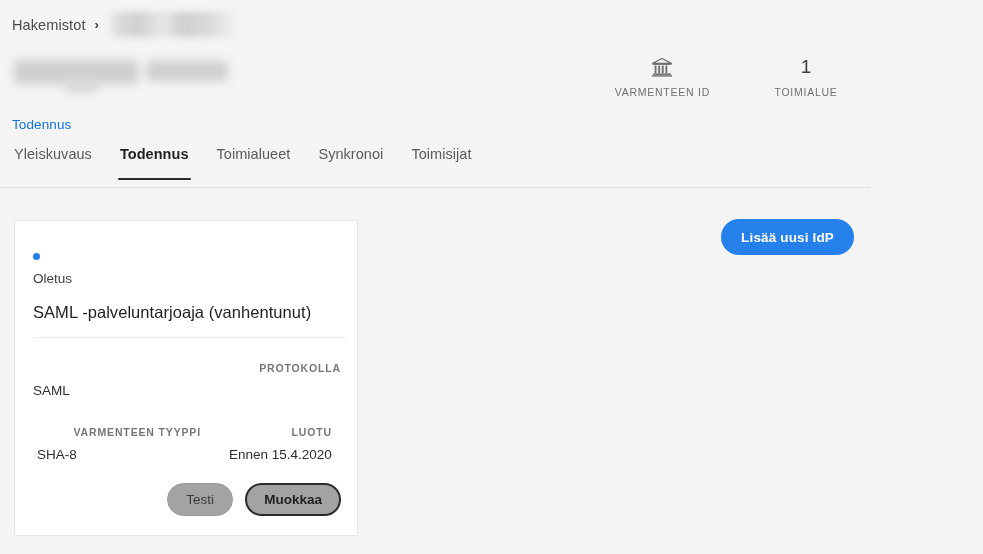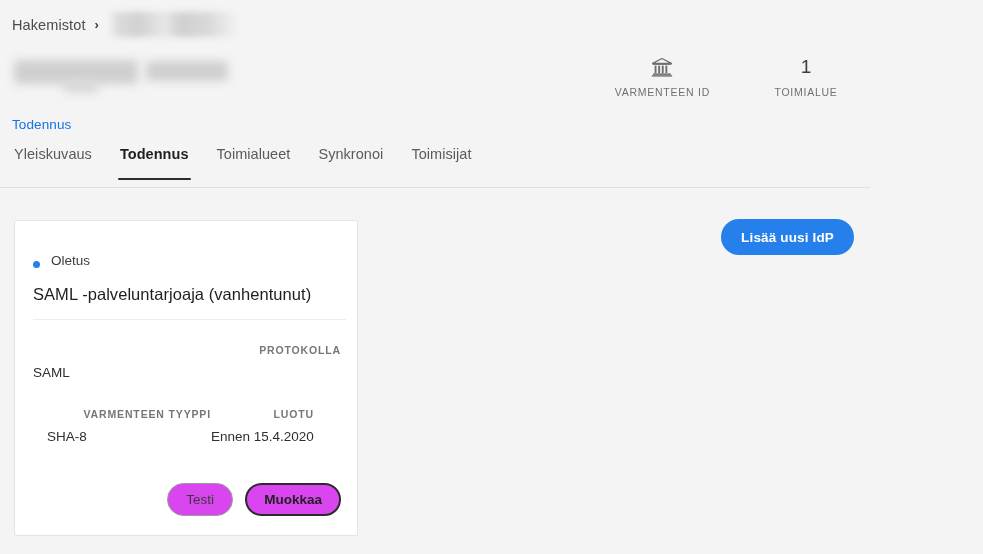--- a/index.html
+++ b/index.html
@@ -200,24 +200,25 @@
     width: 344px;
     height: 316px;
     background: #ffffff;
     border: 1px solid #e4e4e4;
     border-radius: 2px;
     padding: 20px 16px 0 16px;
   }
 
   .badge-row {
     display: flex;
-    align-items: flex-end;
+    align-items: flex-start;
     gap: 11px;
     margin-top: 12px;
     margin-left: 2px;
+    flex-direction: column;
   }
   .badge-dot {
     width: 7px;
     height: 7px;
     border-radius: 50%;
     background: #2680eb;
     flex: none;
   }
   .badge-label {
     font-size: 13.5px;
@@ -255,37 +256,38 @@
   }
   .field-value {
     font-size: 13.5px;
     color: #2f2f2f;
     white-space: nowrap;
   }
 
   .field-row {
     display: flex;
     margin-top: 28px;
-    margin-left: 16px;
+    margin-left: 6px;
+    gap: 28px;
   }
   .field-row .col-a { width: 164px; }
 
   .card-actions {
     position: absolute;
     right: 16px;
     bottom: 19px;
     display: flex;
     gap: 12px;
   }
   .pill-btn {
     height: 33px;
     min-width: 66px;
     padding: 0 17px;
     border-radius: 17px;
-    background: #d946ef;
+    background: #a3a3a3;
     font-family: "Liberation Sans", sans-serif;
     font-size: 13.5px;
     cursor: pointer;
     white-space: nowrap;
   }
   .pill-btn.secondary {
     border: 1px solid #9a9a9a;
     color: #3a3a3a;
     font-weight: 400;
   }

